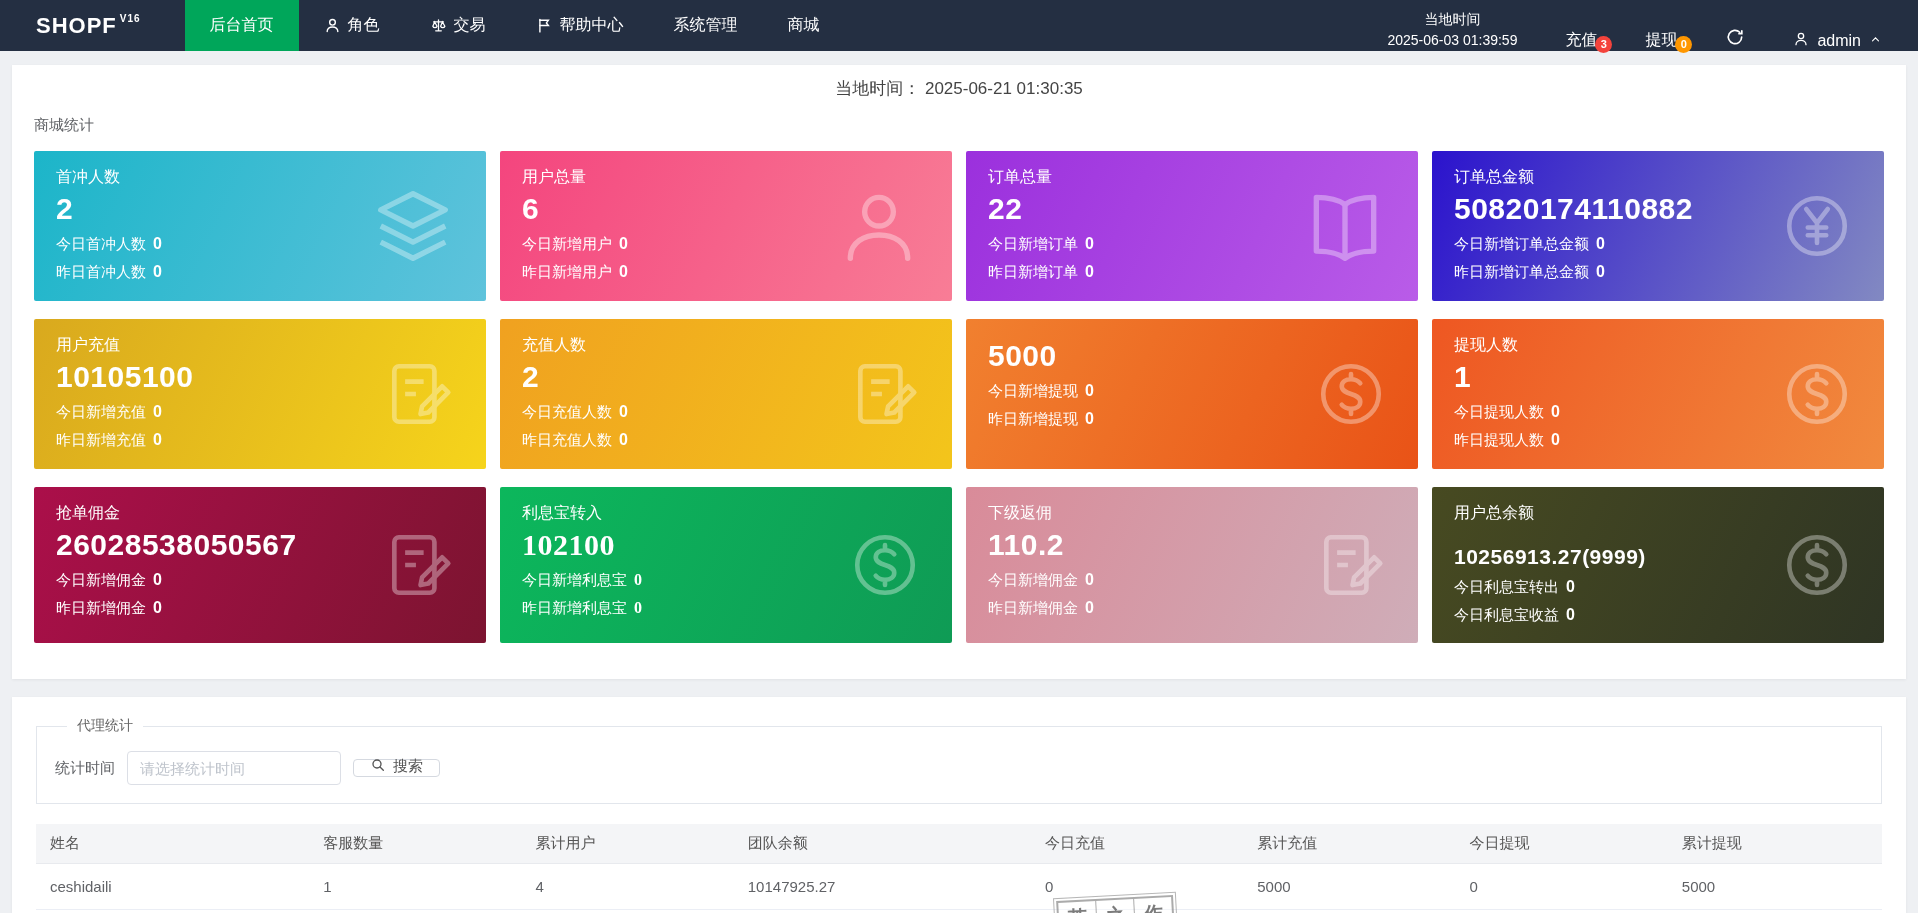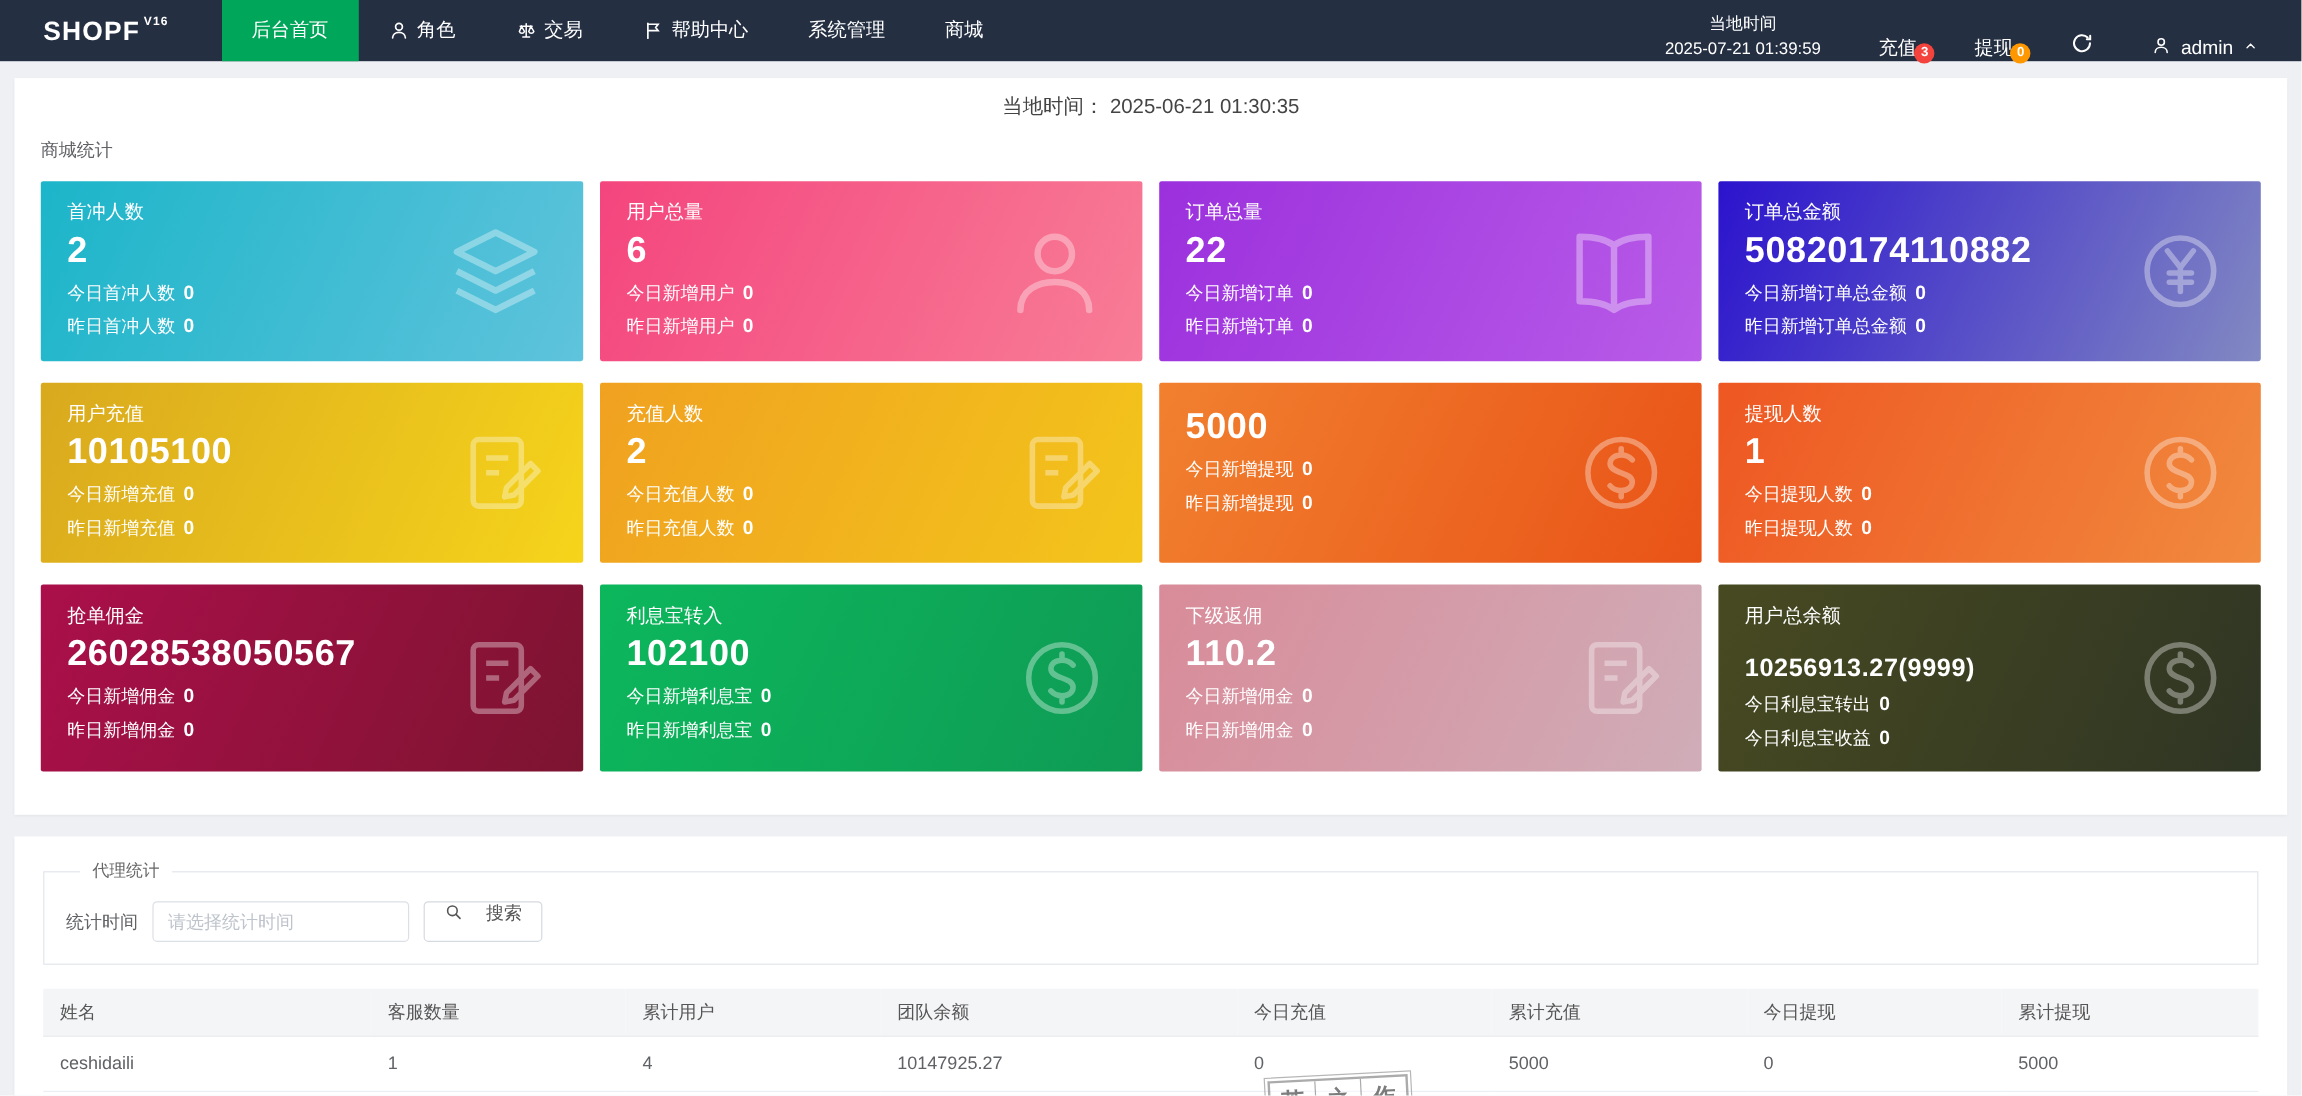--- a/index.html
+++ b/index.html
@@ -44,21 +44,21 @@
   .card-icon svg { width:100%; height:100%; display:block; }
 
   
   .panel.agent { margin-top:18px; padding:20px 22px 0; min-height:252px; }
   fieldset { border:1px solid #e2e6ec; margin:0 2px 20px; padding:16px 18px 18px; }
   legend { font-size:14px; color:#666; padding:0 10px; margin-left:12px; }
   .filter-row { display:flex; align-items:center; gap:12px; }
   .filter-label { font-size:15px; color:#606266; }
   .date-input { width:214px; height:34px; border:1px solid #dcdfe6; border-radius:4px; padding:0 12px; font-size:15px; color:#606266; outline:none; background:#fff; }
   .date-input::placeholder { color:#bfc4cc; }
-  .search-btn { display:inline-flex; align-items:flex-start; gap:19px; height:34px; padding:0 16px; border:1px solid #d5d9e0; border-radius:4px; background:#fff; font-size:15px; color:#555; cursor:pointer; }
+  .search-btn { display:inline-flex; align-items:flex-end; gap:7px; height:18px; padding:0 16px; border:1px solid #d5d9e0; border-radius:4px; background:#fff; font-size:15px; color:#555; cursor:pointer; }
   .search-btn svg { width:16px; height:16px; }
 
   
   .table-wrap { position:relative; margin:0 2px; }
   table { width:100%; border-collapse:collapse; table-layout:fixed; font-size:15px; }
   thead th { background:#f4f5f7; color:#555; font-weight:400; text-align:left; padding:10px 14px; border-bottom:1px solid #e8eaee; }
   tbody td { color:#606266; padding:14px; border-bottom:1px solid #ebeef5; overflow:hidden; text-overflow:ellipsis; white-space:nowrap; }
 
   
   .stamp { position:absolute; left:55.3%; top:74px; display:flex; border:2px solid #8b8b8b; outline:1px solid #9a9a9a; outline-offset:2px; transform:rotate(-3deg); opacity:.72; color:#4a4a4a; font-weight:700; font-size:19px; background:rgba(255,255,255,.55); pointer-events:none; }
@@ -107,21 +107,21 @@
     <div class="nav-item">
       <span>系统管理</span>
     </div>
     <div class="nav-item">
       <span>商城</span>
     </div>
   </div>
   <div class="nav-right">
     <div class="time-block">
       <span>当地时间</span>
-      <span>2025-07-21 01:39:59</span>
+      <span>2025-06-03 01:39:59</span>
     </div>
     <div class="nav-action">
       <span>充值</span>
       <span class="badge">3</span>
     </div>
     <div class="nav-action">
       <span>提现</span>
       <span class="badge orange">0</span>
     </div>
     <div class="nav-action icon-btn">
@@ -319,21 +319,21 @@
         </div>
       <div class="card-icon md">
           <svg viewBox="0 0 24 24" fill="none" stroke="currentColor" stroke-width="1.5" stroke-linejoin="round">
             <rect x="4" y="3" width="13" height="18" rx="1.5"></rect>
             <path d="M7.5 8h6M7.5 12h3.5"></path>
             <path d="M13 16l6.5-6.5 2 2L15 18l-2.5.5.5-2.5z"></path>
           </svg>
         </div>
     </div>
 
-    <div class="card" style="background: linear-gradient(115deg, rgb(12, 183, 92), rgb(15, 155, 85));">
+    <div class="card" style="background: linear-gradient(115deg, rgb(12, 183, 92), rgb(15, 155, 85)); font-family: Liberation Serif, serif;">
       <div class="card-title">利息宝转入</div>
       <div class="card-value">102100</div>
       <div class="card-line">
           <span>今日新增利息宝</span>
           <b>0</b>
         </div>
       <div class="card-line">
           <span>昨日新增利息宝</span>
           <b>0</b>
         </div>

